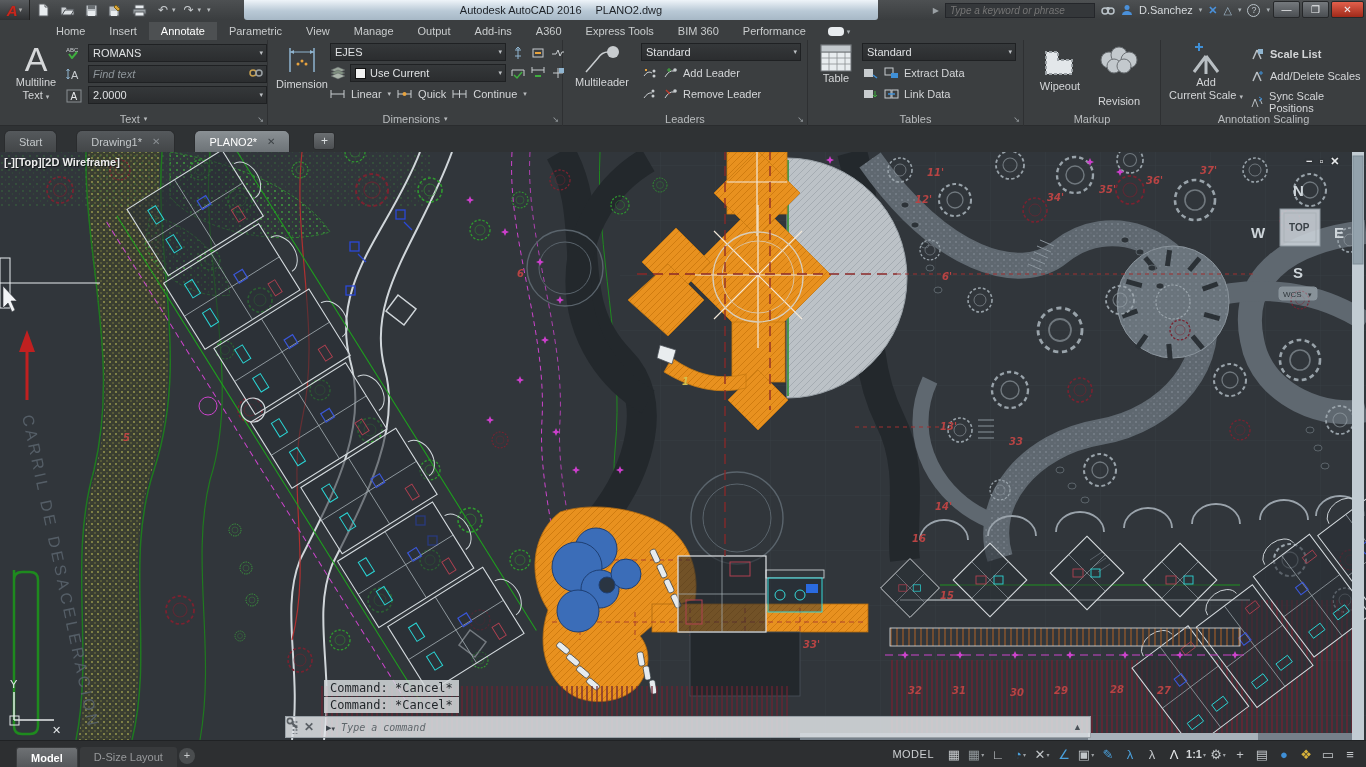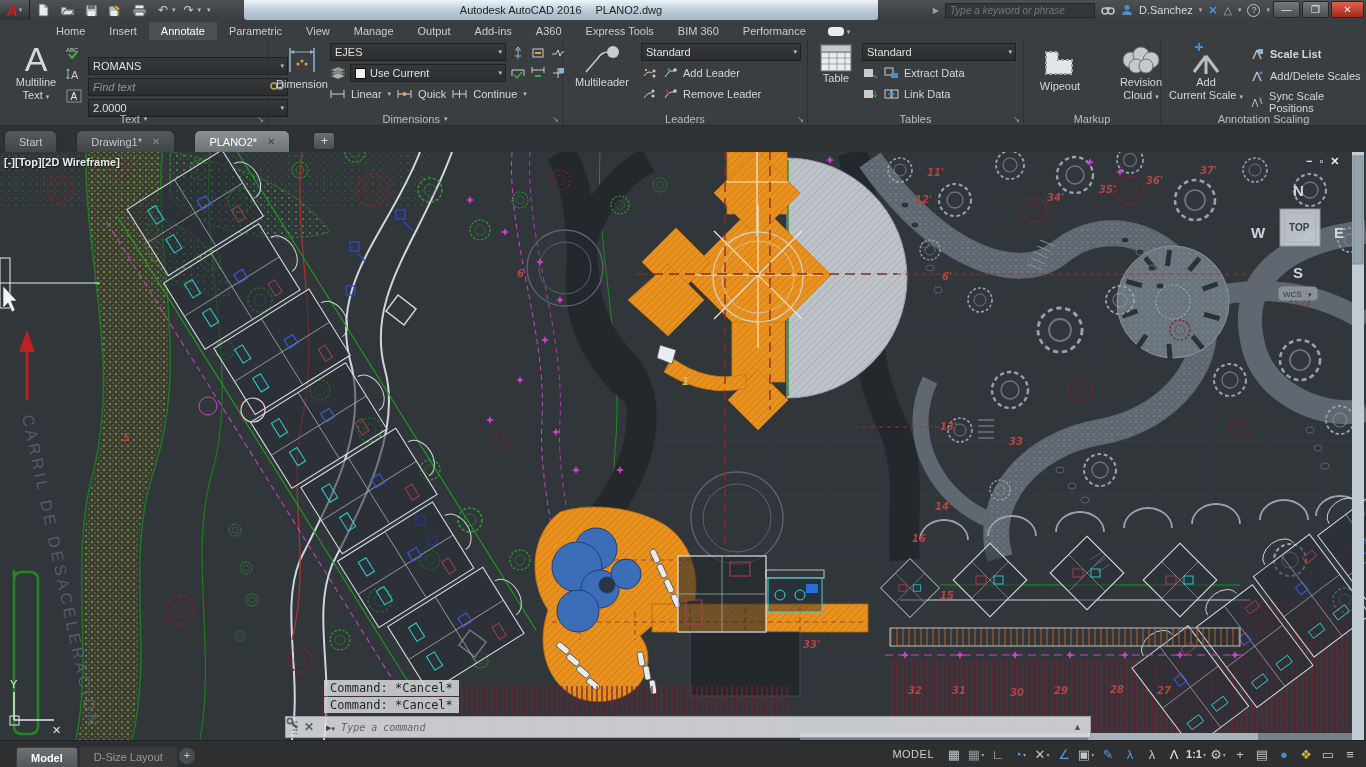--- a/index.html
+++ b/index.html
@@ -215,21 +215,21 @@
               <path d="M2,2 v10 M0.5,4 l1.5,-2 1.5,2 M0.5,10 l1.5,2 1.5,-2" stroke="#8fb4cf" fill="none"></path>
             </svg>
           </span>
         <span class="mi">
             <svg width="16" height="14">
               <rect x="1" y="1" width="14" height="12" fill="#3a3d3f" stroke="#8a8f93"></rect>
               <text x="4.5" y="11" font-size="10" fill="#e8eaec" font-family="Liberation Sans">A</text>
             </svg>
           </span>
       </div>
-      <div style="position:absolute;left:88px;top:17px;width:200px;display:flex;flex-direction:column;gap:3px;">
+      <div style="position:absolute;left:88px;top:4px;width:179px;display:flex;flex-direction:column;gap:3px;">
         <div class="combo">
             <span>ROMANS</span>
             <span class="cdd">▾</span>
           </div>
         <div class="combo placeholder">
             <span>Find text</span>
           <span style="position:absolute;right:3px;"><svg width="14" height="11">
                 <circle cx="4" cy="5" r="3" fill="none" stroke="#c8a050" stroke-width="1.5"></circle>
                 <circle cx="10" cy="5" r="3" fill="none" stroke="#9aa0a4" stroke-width="1.5"></circle>
               </svg></span>
@@ -452,21 +452,21 @@
       </div>
     </div>
 
     <div class="panel" style="left:1024px;width:137px;">
       <div style="position:absolute;left:8px;top:4px;width:56px;" class="bigbtn">
         <svg width="40" height="36">
             <path d="M6,30 v-22 h12 v8 h14 v14 z" fill="#e3e7ea" stroke="#9aa0a4" stroke-width="2" stroke-dasharray="3,2"></path>
           </svg>
         <span>Wipeout</span>
       </div>
-      <div style="position:absolute;left:86px;top:4px;width:62px;" class="bigbtn">
+      <div style="position:absolute;left:64px;top:4px;width:62px;gap:19px;" class="bigbtn">
         <svg width="48" height="32">
             <g fill="#c3c9cd" stroke="#6a6f73">
               <circle cx="14" cy="16" r="8"></circle>
               <circle cx="24" cy="11" r="8"></circle>
               <circle cx="34" cy="16" r="8"></circle>
               <circle cx="19" cy="22" r="7"></circle>
               <circle cx="29" cy="22" r="7"></circle>
             </g>
           </svg>
         <span>Revision</span>

